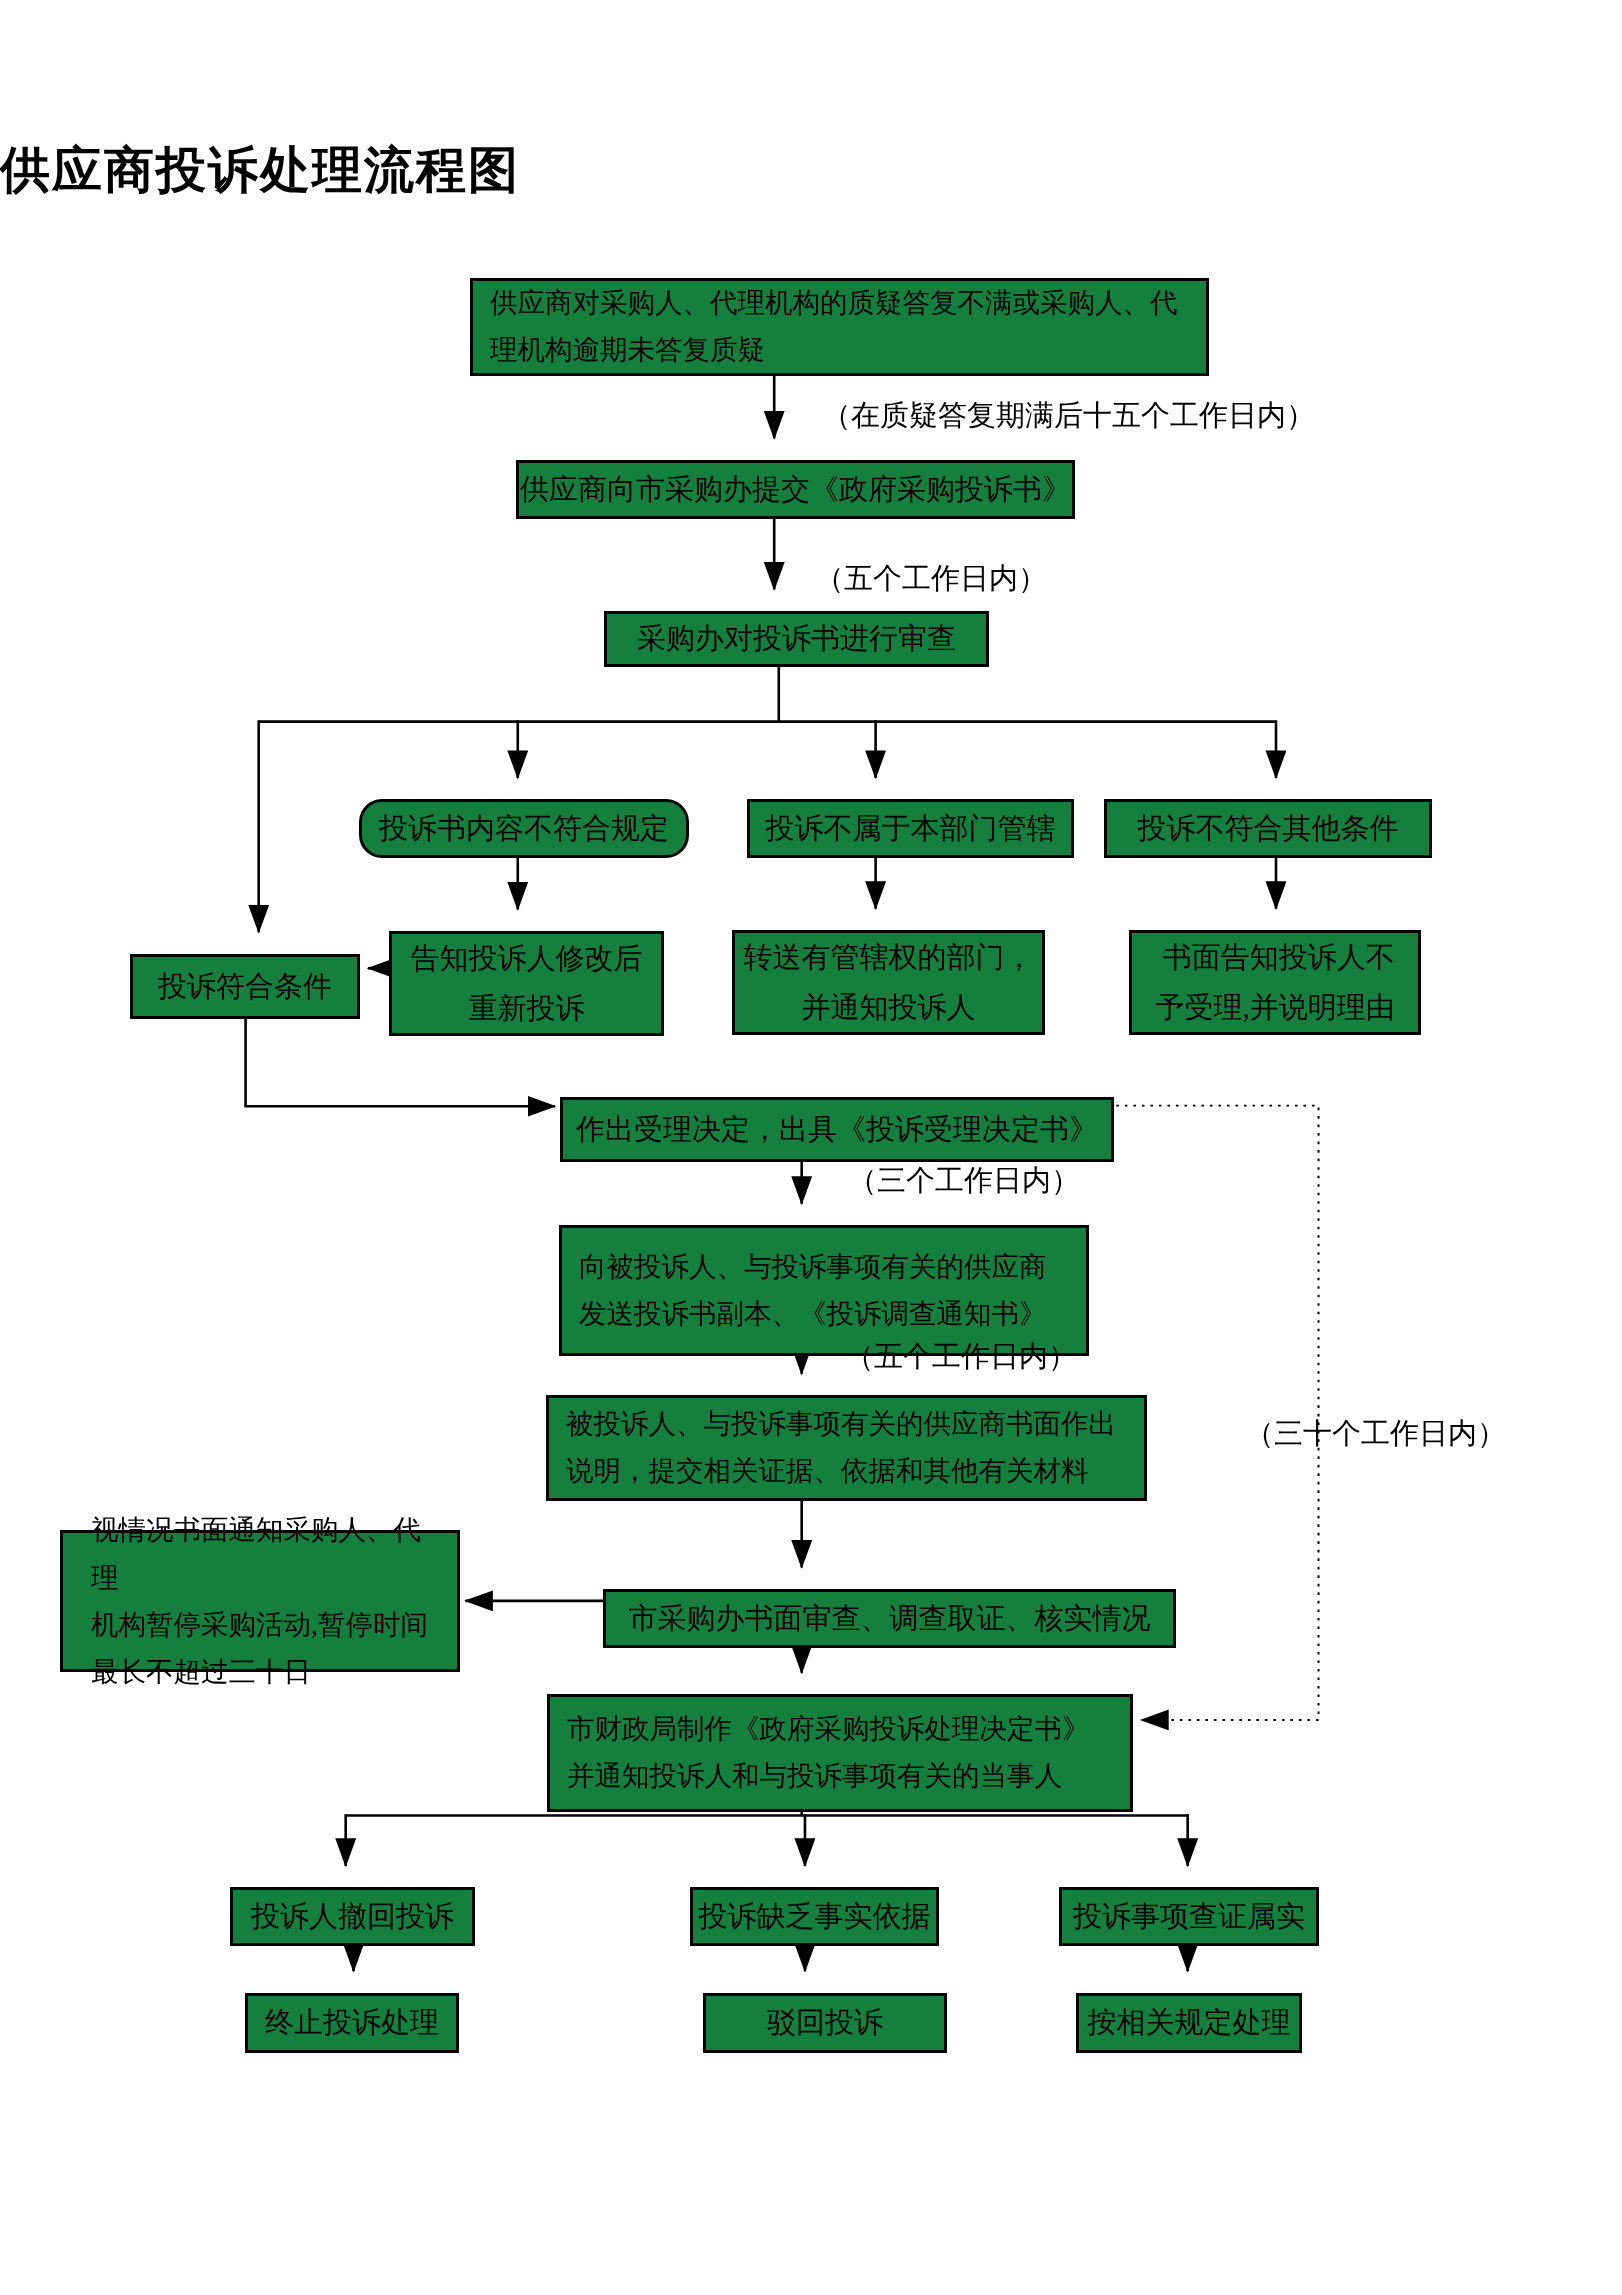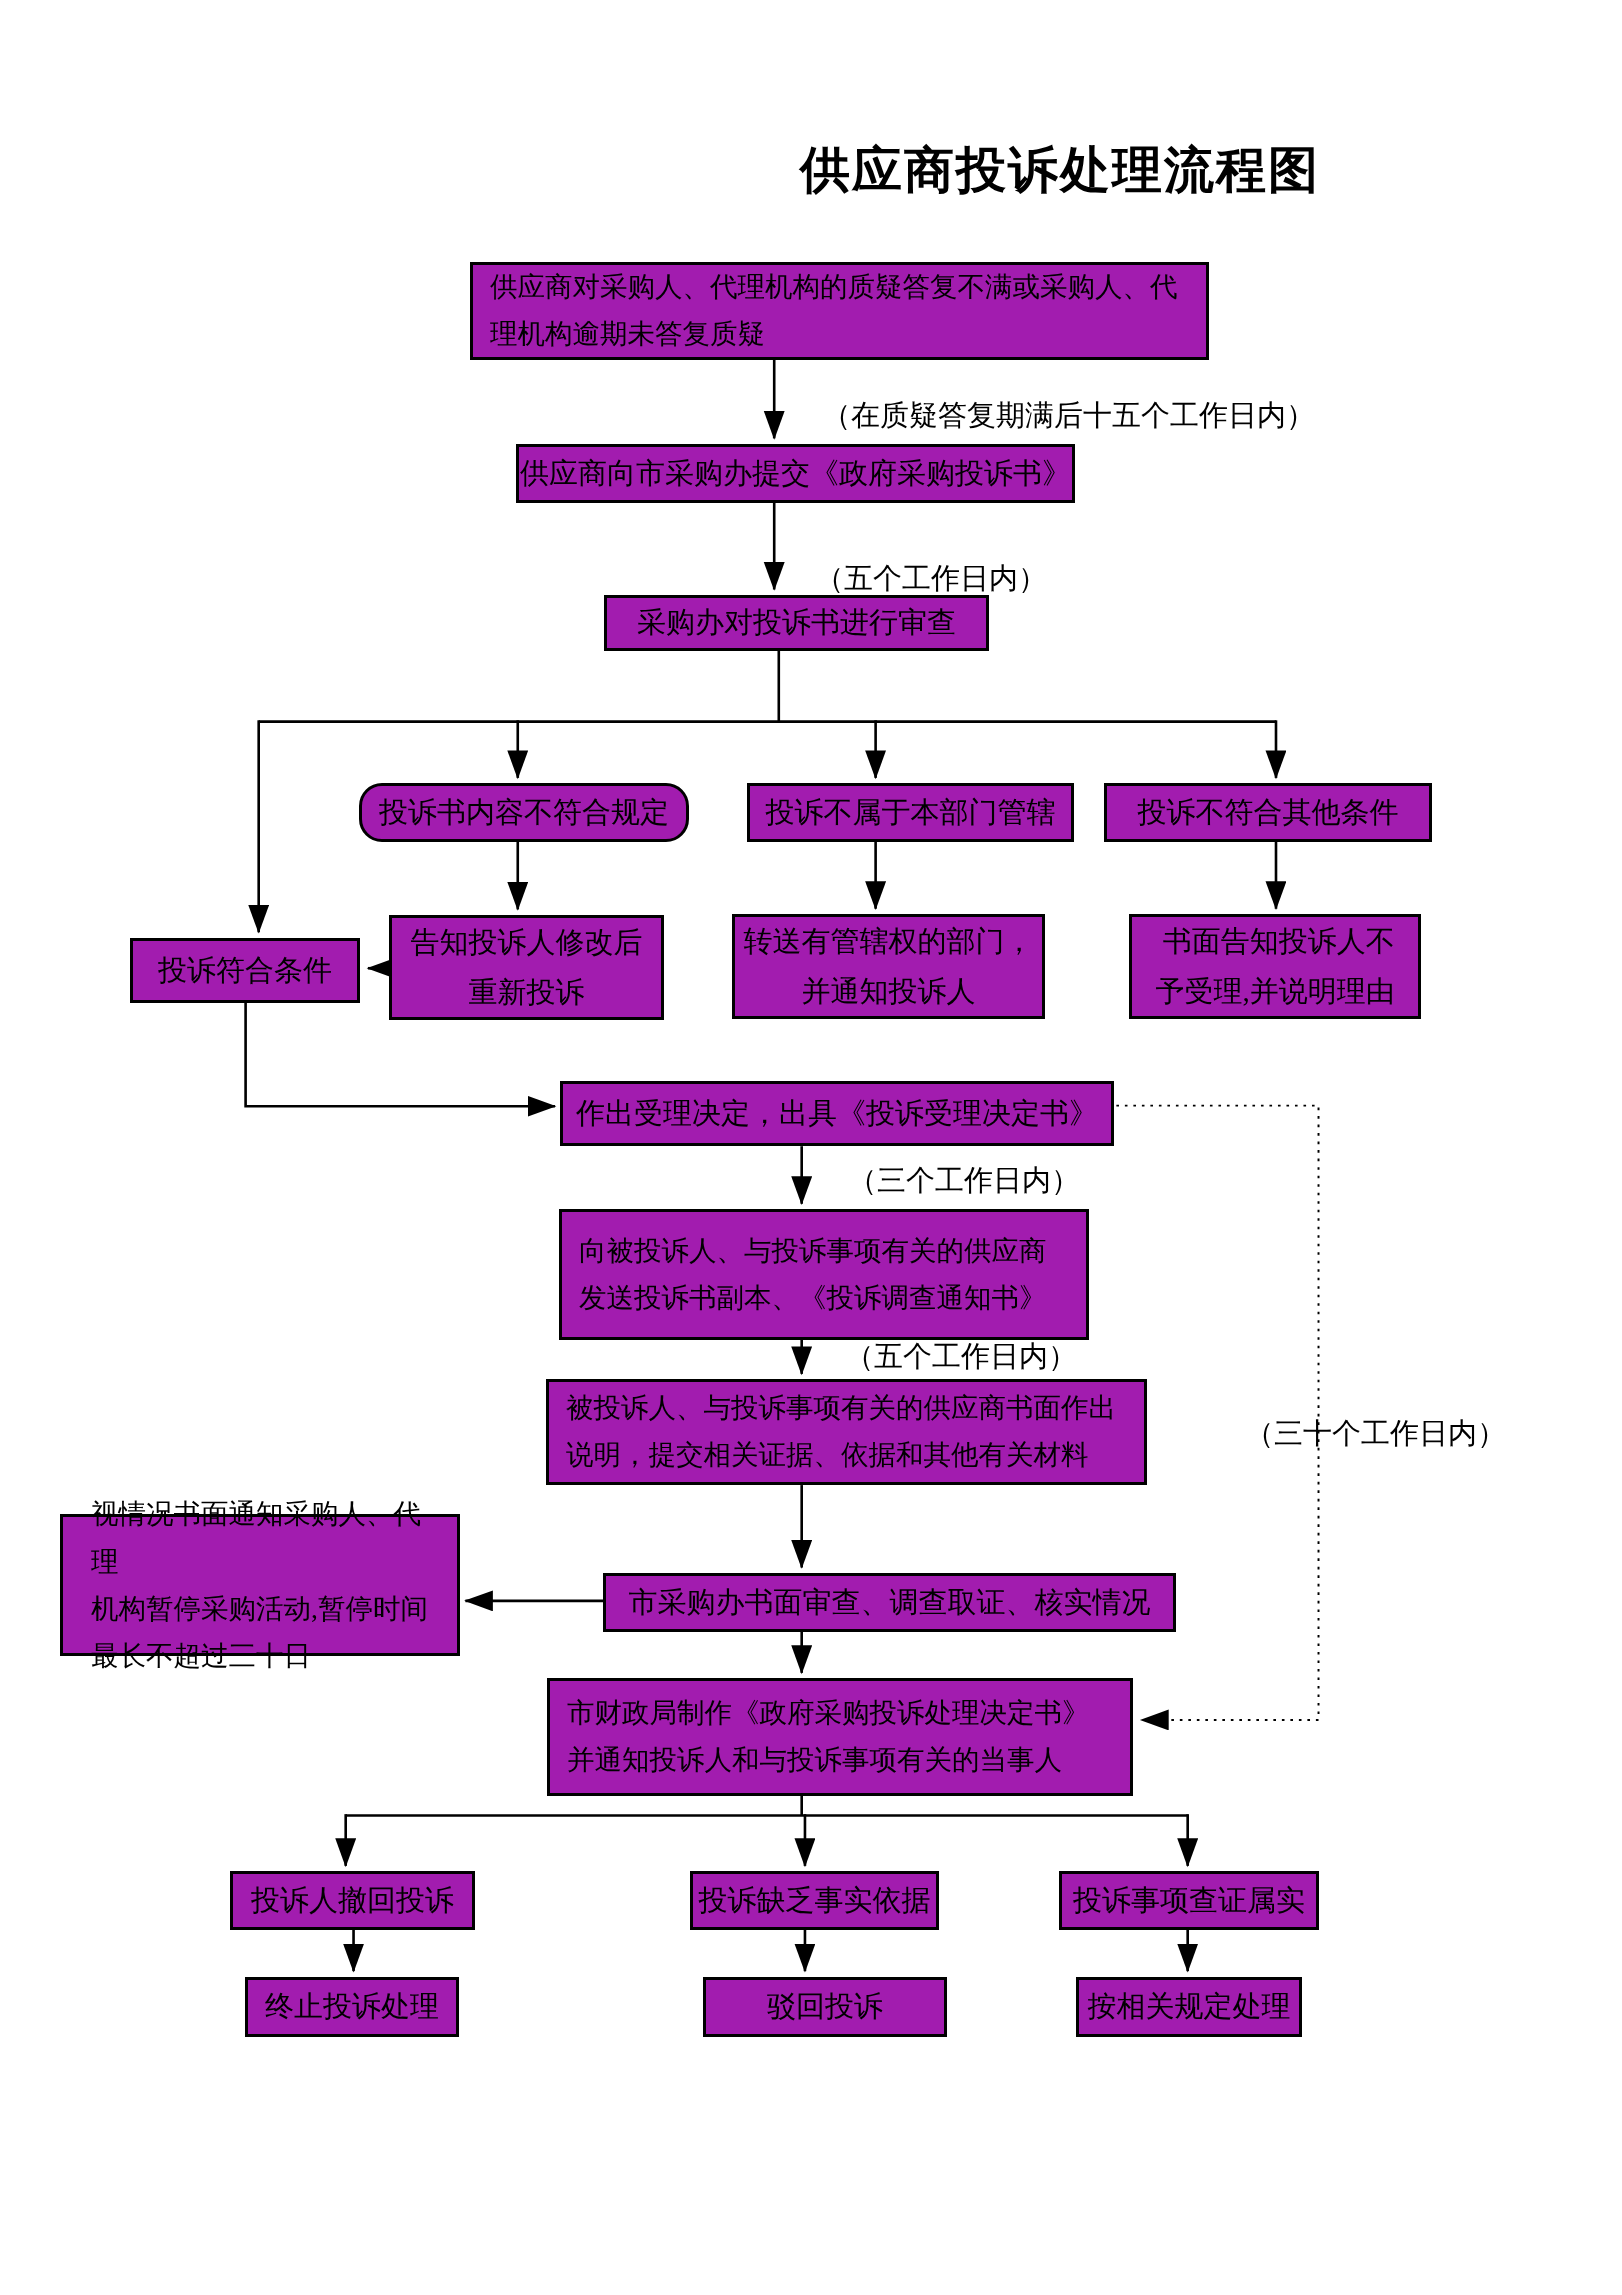--- a/index.html
+++ b/index.html
@@ -1,24 +1,24 @@
 <!DOCTYPE html>
 <html style="font-size:10.5px"><head>
 <meta charset="utf-8">
 <style>
   html,body{margin:0;padding:0;}
   body{width:1623px;height:2295px;background:#ffffff;color:#000;
        font-family:"Liberation Serif","DejaVu Serif",serif;}
   #canvas{position:relative;width:1623px;height:2295px;overflow:hidden;background:#fff;}
   #connectors{position:absolute;left:0;top:0;z-index:1;}
-  #title{position:absolute;left:0;top:137px;width:1320px;text-align:right;
+  #title{position:absolute;left:0;top:137px;width:1320px;text-align:left;
          font-size:50px;font-weight:bold;letter-spacing:2px;z-index:2;}
-  .node{position:absolute;box-sizing:border-box;border:3.3px solid #000;background:#a21caf;
+  .node{position:absolute;box-sizing:border-box;border:3.3px solid #000;background:#15803d;
         display:flex;align-items:center;justify-content:center;text-align:center;
-        font-size:29px;line-height:1.7;white-space:pre-line;z-index:2;}
+        font-size:29px;line-height:1.7;white-space:pre-line;z-index:2;margin-top:16px;}
   .node.left{justify-content:flex-start;text-align:left;padding:0 17px;}
   .annot{position:absolute;font-size:29px;line-height:1.25;white-space:nowrap;z-index:3;}
 
   #n-start{left:470px;top:262px;width:739px;height:98px;font-size:27.5px;}
   #n-submit{left:516px;top:444px;width:559px;height:59px;}
   #n-review{left:604px;top:595px;width:385px;height:56px;}
   #n-invalid{left:359px;top:783px;width:330px;height:59px;border-radius:23px;}
   #n-nojuris{left:747px;top:783px;width:327px;height:59px;}
   #n-otherfail{left:1104px;top:783px;width:328px;height:59px;}
   #n-meets{left:130px;top:938px;width:230px;height:65px;}

